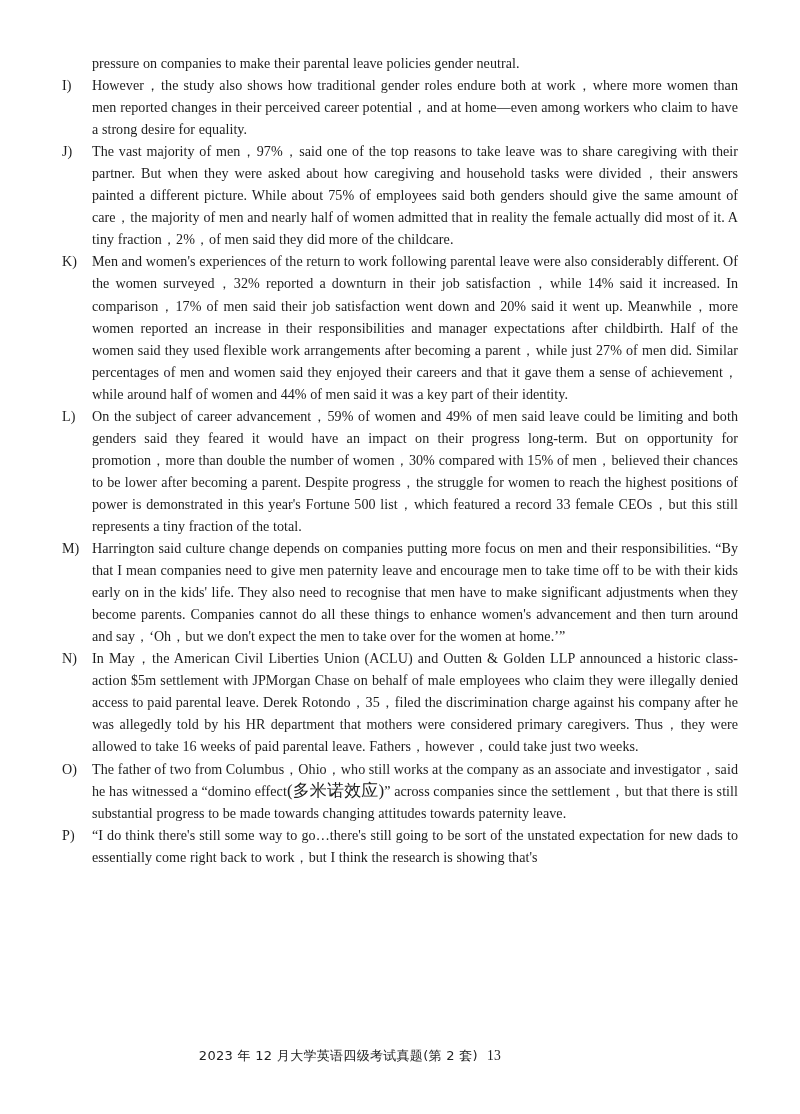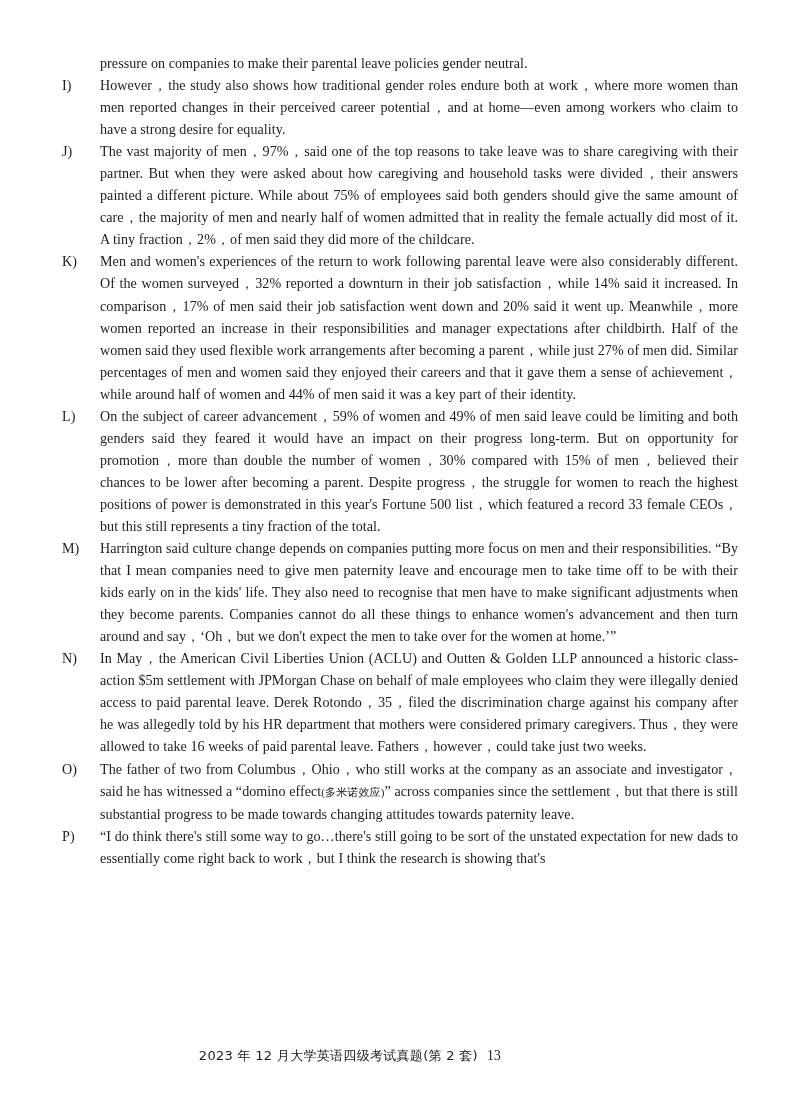--- a/index.html
+++ b/index.html
@@ -60,26 +60,25 @@
     width: 27px;
     text-align: left;
     font-size: 14.1px;
     line-height: 22.05px;
     white-space: nowrap;
   }
   
 
   .body-text {
     display: block;
-    margin-left: 8px;
   }
 
   .zh {
     font-family: Liberation Serif, serif;
-    font-size: 11px;
+    font-size: 17px;
   }
   .it {
   }
 
   #footer {
     position: absolute;
     left: 0;
     top: 1046px;
     width: 700px;
     text-align: center;

